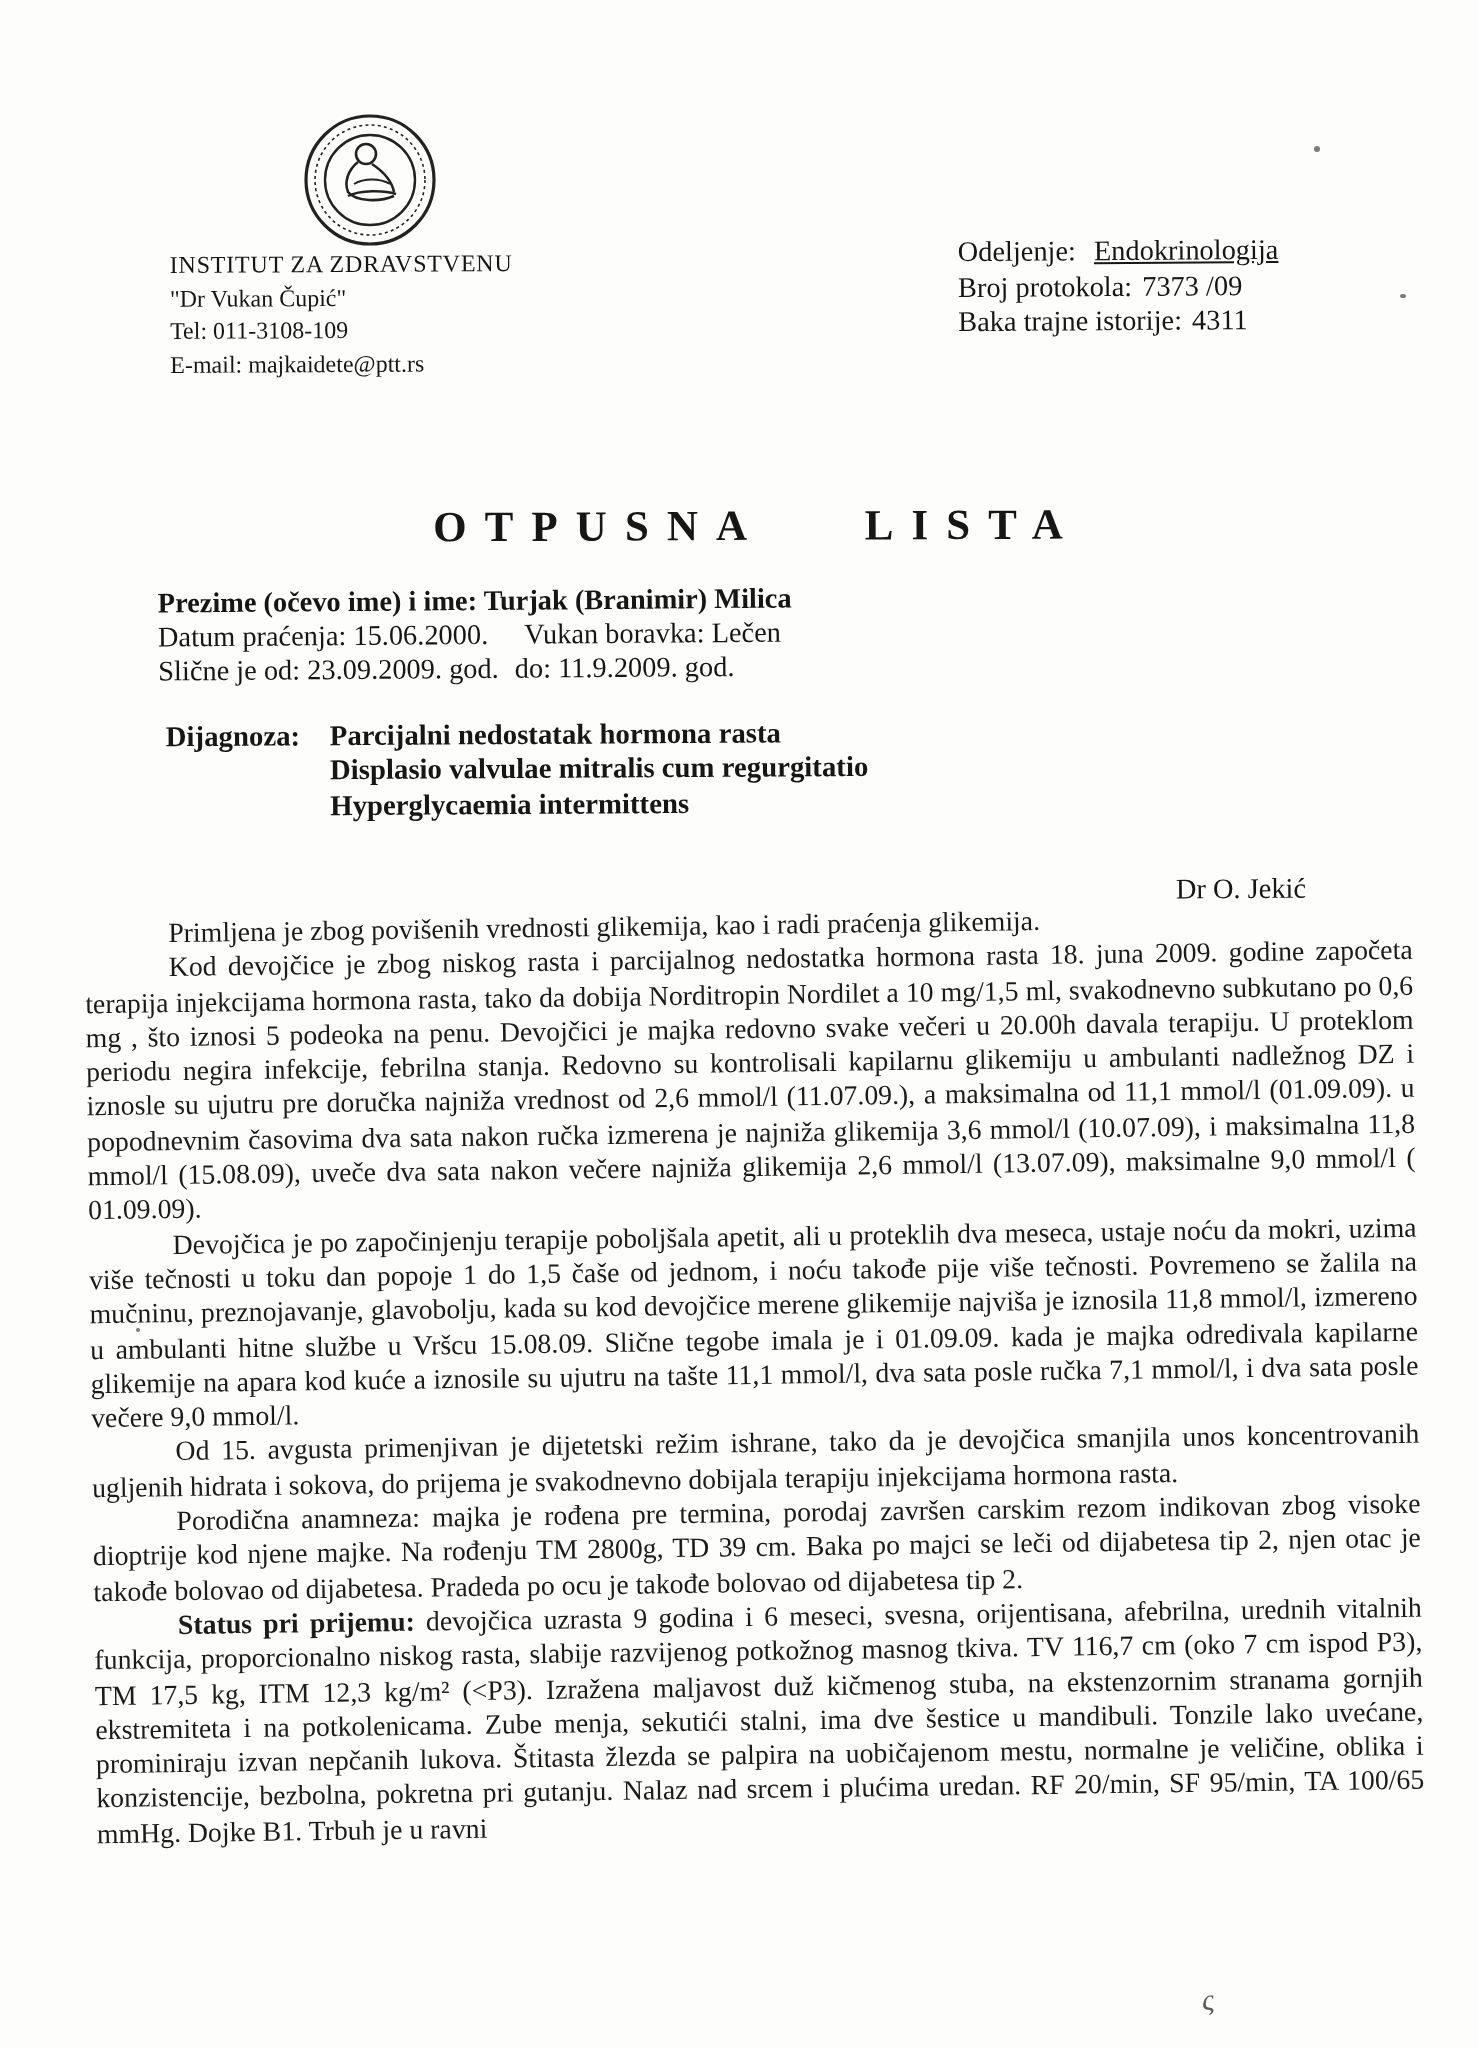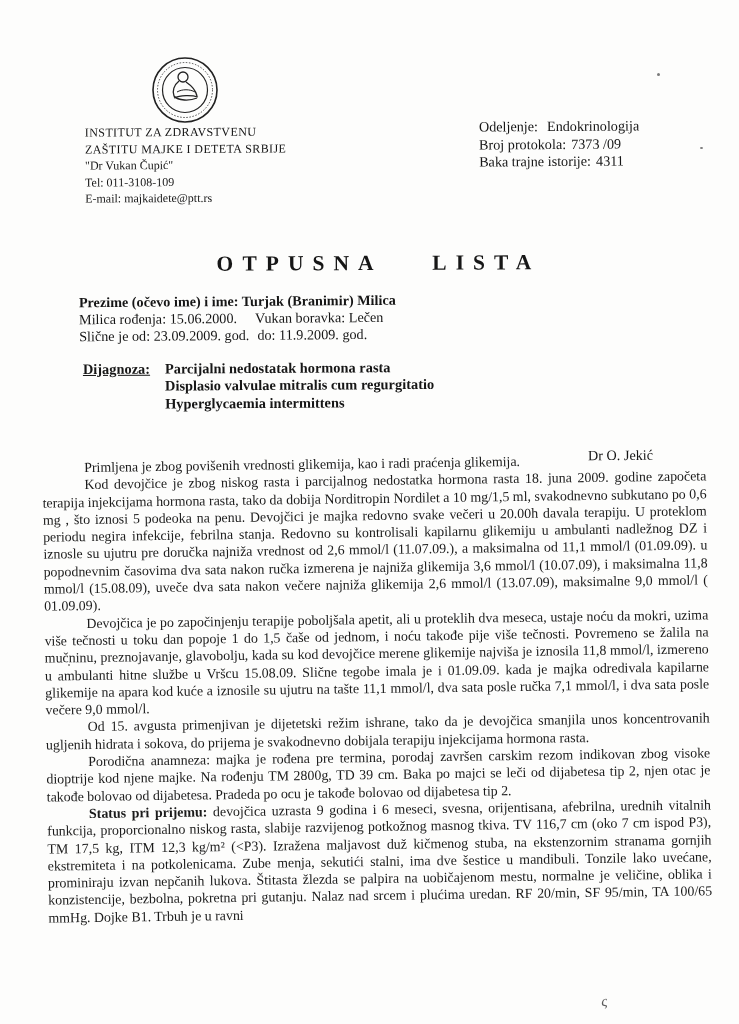--- a/index.html
+++ b/index.html
@@ -11,40 +11,40 @@
     overflow:hidden;
     font-family:"Liberation Serif","DejaVu Serif",serif;
     color:#161616;
   }
   
   .seal{position:absolute;left:150px;top:55px;width:70px;height:70px;}
   .inst-block{position:absolute;left:85px;top:124px;font-size:12px;line-height:16.6px;transform:rotate(-0.3deg);white-space:nowrap;font-family:Liberation Serif, serif;}
   .inst-block .caps{letter-spacing:0.4px;}
   .admin-block{position:absolute;left:479px;top:118px;font-size:14.2px;line-height:17.6px;transform:rotate(-0.4deg);white-space:nowrap;}
   .admin-block .val{margin-left:5px;}
-  .admin-block .dept .val{margin-left:9px;}
+  .admin-block .dept .val{margin-left:9px;text-decoration:underline;}
   
   .title{
     position:absolute;left:0;top:251px;width:739px;
     text-align:center;padding-left:18px;box-sizing:border-box;
     font-size:21.5px;font-weight:bold;
     letter-spacing:0.42em;word-spacing:1.7em;
     transform:rotate(-0.25deg);
   }
   
   .patient{position:absolute;left:79px;top:293px;font-size:14.2px;line-height:16.8px;transform:rotate(-0.45deg);white-space:nowrap;}
   .patient .l1{font-weight:bold;}
   .gap-md{display:inline-block;width:18px;}
   .gap-sm{display:inline-block;width:8px;}
   
   .diagnosis{position:absolute;left:83px;top:360px;display:flex;transform:rotate(-0.35deg);}
-  .dx-label{font-weight:bold;font-size:14.4px;width:82px;text-decoration:underline;}
+  .dx-label{font-weight:bold;font-size:14.4px;width:82px;}
   .dx-items{font-weight:bold;font-size:14.4px;line-height:17.4px;}
   
-  .doctor{position:absolute;left:588px;top:437px;font-size:14.2px;white-space:nowrap;transform:rotate(-0.4deg);margin-top:10px;}
+  .doctor{position:absolute;left:588px;top:437px;font-size:14.2px;white-space:nowrap;transform:rotate(-0.4deg);}
   
   .body-text{
     position:absolute;left:42px;top:455px;width:664px;
     font-size:13.9px;line-height:17.3px;
     text-align:justify;
     transform:rotate(-0.8deg);
     transform-origin:50% 0;
     color:#1b1b1b;
   }
   .body-text p{margin:0;text-indent:42px;}
@@ -71,21 +71,20 @@
       <circle class="ink" cx="33" cy="22" r="5" stroke-width="1.3"></circle>
       <path class="ink" stroke-width="1.3" d="M29 26 C24 30 22 36 24 41 C28 46 40 46 47 43"></path>
       <path class="ink" stroke-width="1.3" d="M36 27 C42 31 46 36 47 41"></path>
       <path class="ink" stroke-width="1.2" d="M24 43 C30 40 42 40 48 42"></path>
       <path class="ink" stroke-width="1" d="M27 37 C32 34 40 34 45 37"></path>
     </svg>
   </div>
 
   <div class="inst-block">
     <div class="caps">INSTITUT ZA ZDRAVSTVENU</div>
-    <div class="caps">ZAŠTITU MAJKE I DETETA  SRBIJE</div>
     <div>"Dr Vukan Čupić"</div>
     <div>Tel: 011-3108-109</div>
     <div>E-mail: majkaidete@ptt.rs</div>
   </div>
 
   <div class="admin-block">
     <div class="dept">
       <span>Odeljenje:</span><span class="val">Endokrinologija</span>
     </div>
     <div>
@@ -97,21 +96,21 @@
   </div>
 
   <div class="title">OTPUSNA LISTA</div>
 
   <div class="patient">
     <div class="l1">
       <span>Prezime (očevo ime)  i ime:</span>
       <span>Turjak (Branimir) Milica</span>
     </div>
     <div>
-      <span>Milica rođenja:</span>
+      <span>Datum praćenja:</span>
       <span>15.06.2000.</span><span class="gap-md"></span><span>Vukan boravka:</span>
       <span>Lečen</span>
     </div>
     <div>
       <span>Slične je od:</span>
       <span>23.09.2009. god.</span><span class="gap-sm"></span><span>do:</span>
       <span>11.9.2009. god.</span>
     </div>
   </div>
 

